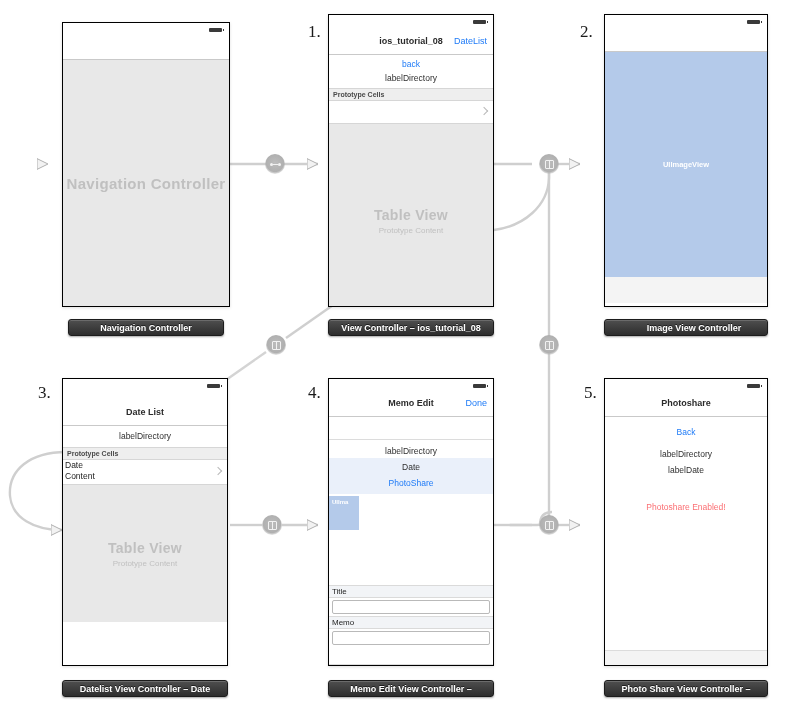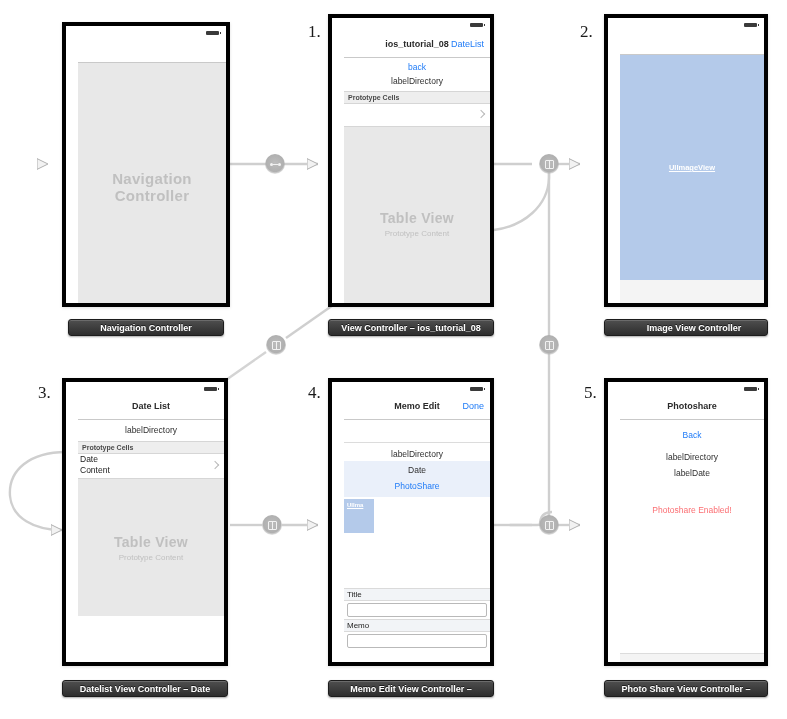--- a/index.html
+++ b/index.html
@@ -32,25 +32,24 @@
     font-family: "Liberation Serif", serif;
     font-size: 17px;
     color: #1a1a1a;
     letter-spacing: 0px;
   }
 
   
   .scene {
     position: absolute;
     background: #ffffff;
-    border: 4px solid #000000;
+    border: 1px solid #000000;
     box-shadow: 0 1px 3px rgba(0,0,0,0.13);
     box-sizing: border-box;
     overflow: hidden;
-    padding-left: 12px;
   }
 
   
   .statusbar {
     height: 16px;
     position: relative;
     background: #ffffff;
   }
   .battery {
     position: absolute;
@@ -158,21 +157,20 @@
 
   
   .imageview {
     background: #b4caea;
     color: #ffffff;
     display: flex;
     align-items: center;
     justify-content: center;
     font-size: 7.5px;
     font-weight: bold;
-    text-decoration: underline;
   }
   .imageview.small {
     font-size: 6px;
     align-items: flex-start;
     justify-content: flex-start;
     padding: 3px 0 0 3px;
     box-sizing: border-box;
   }
 
   
@@ -367,21 +365,21 @@
   </div>
   <div class="plate" style="left:604px; top:319px; width:164px;padding-left:16px;">
     <span>Image View Controller</span>
   </div>
 
   <div class="scene-num" style="left:38px; top:383px;">3.</div>
   <div class="scene" style="left:62px; top:378px; width:166px; height:288px;">
     <div class="statusbar">
       <div class="battery"></div>
     </div>
-    <div class="navbar" style="height:21px;">
+    <div class="navbar" style="height:21px;margin-top:9px;">
       <div class="nav-title" style="top:3px;">Date List</div>
     </div>
     <div class="body-area">
       <div class="centered-label" style="padding-top:4px; padding-bottom:4px;">labelDirectory</div>
       <div class="section-header">Prototype Cells</div>
       <div class="proto-cell tall">
         <div class="cell-line">Date</div>
         <div class="cell-line">Content</div>
         <div class="chev"></div>
       </div>

